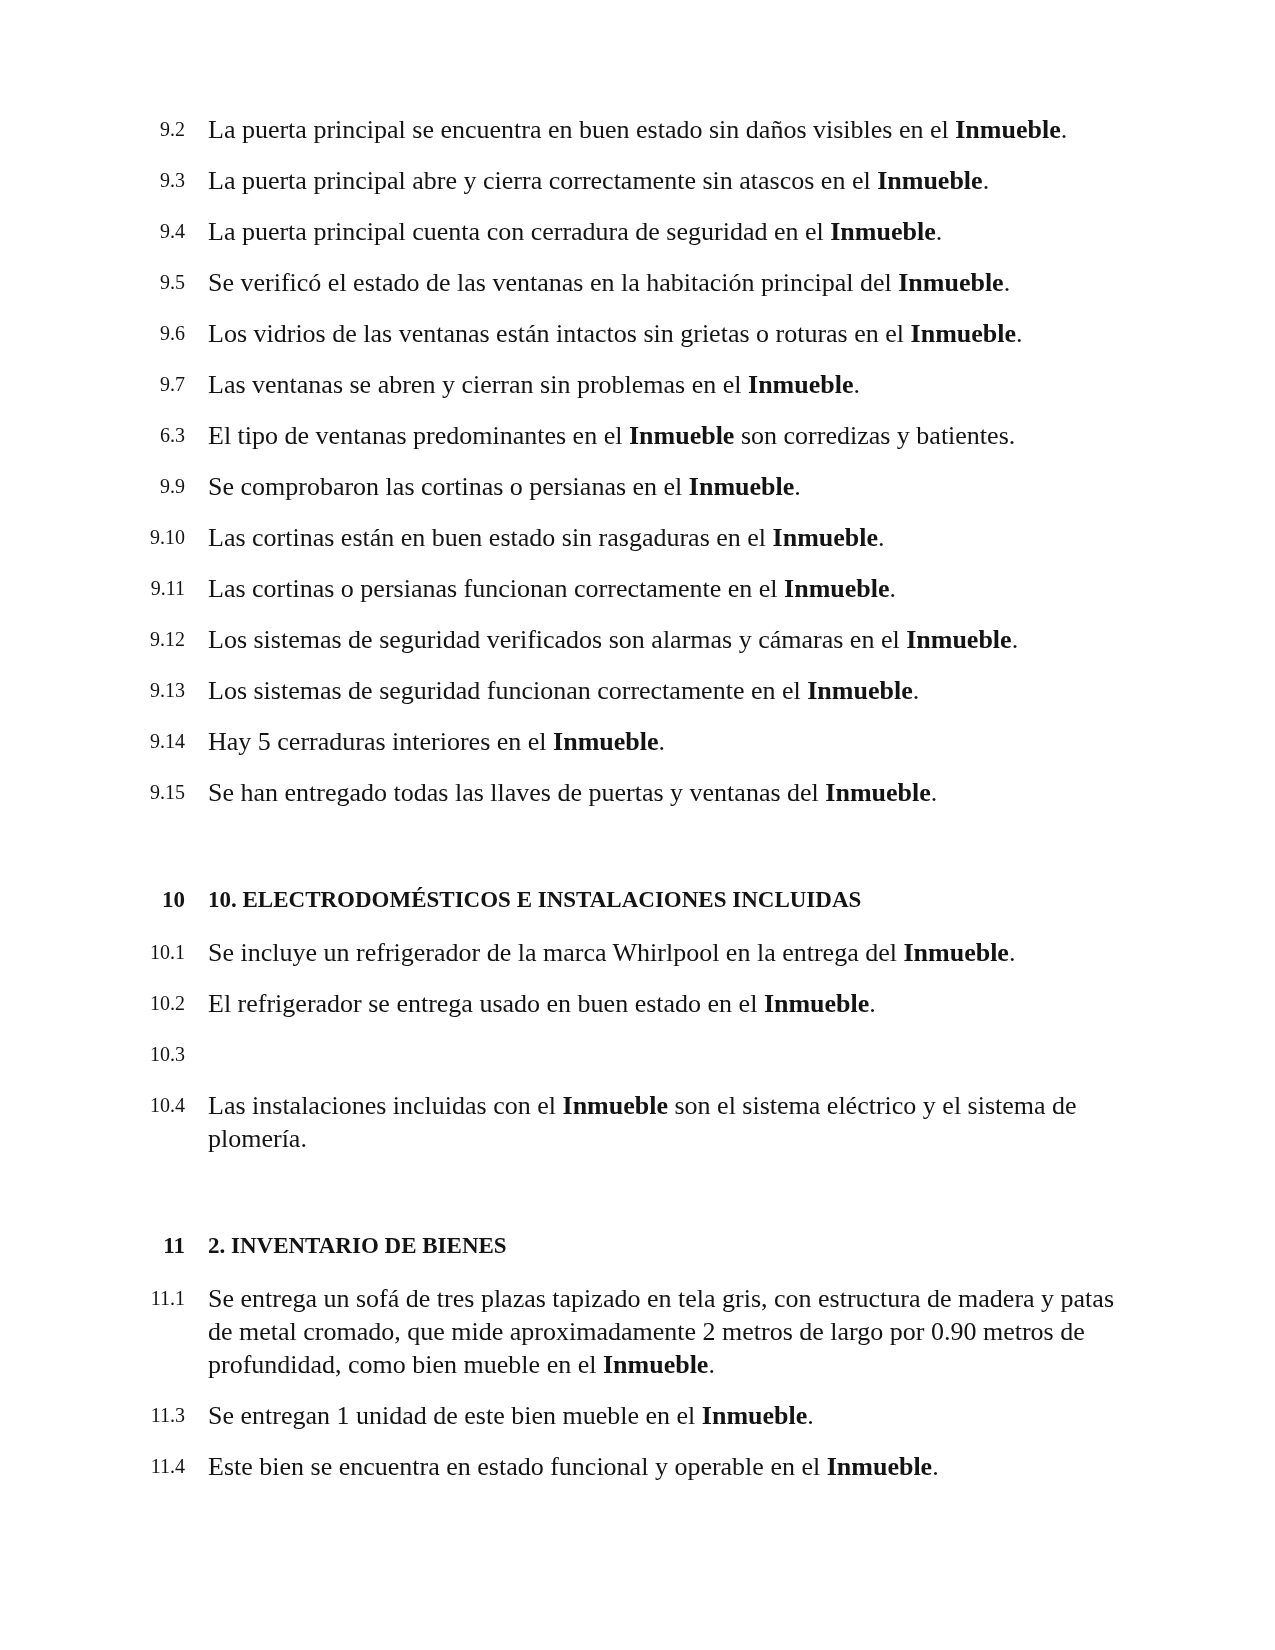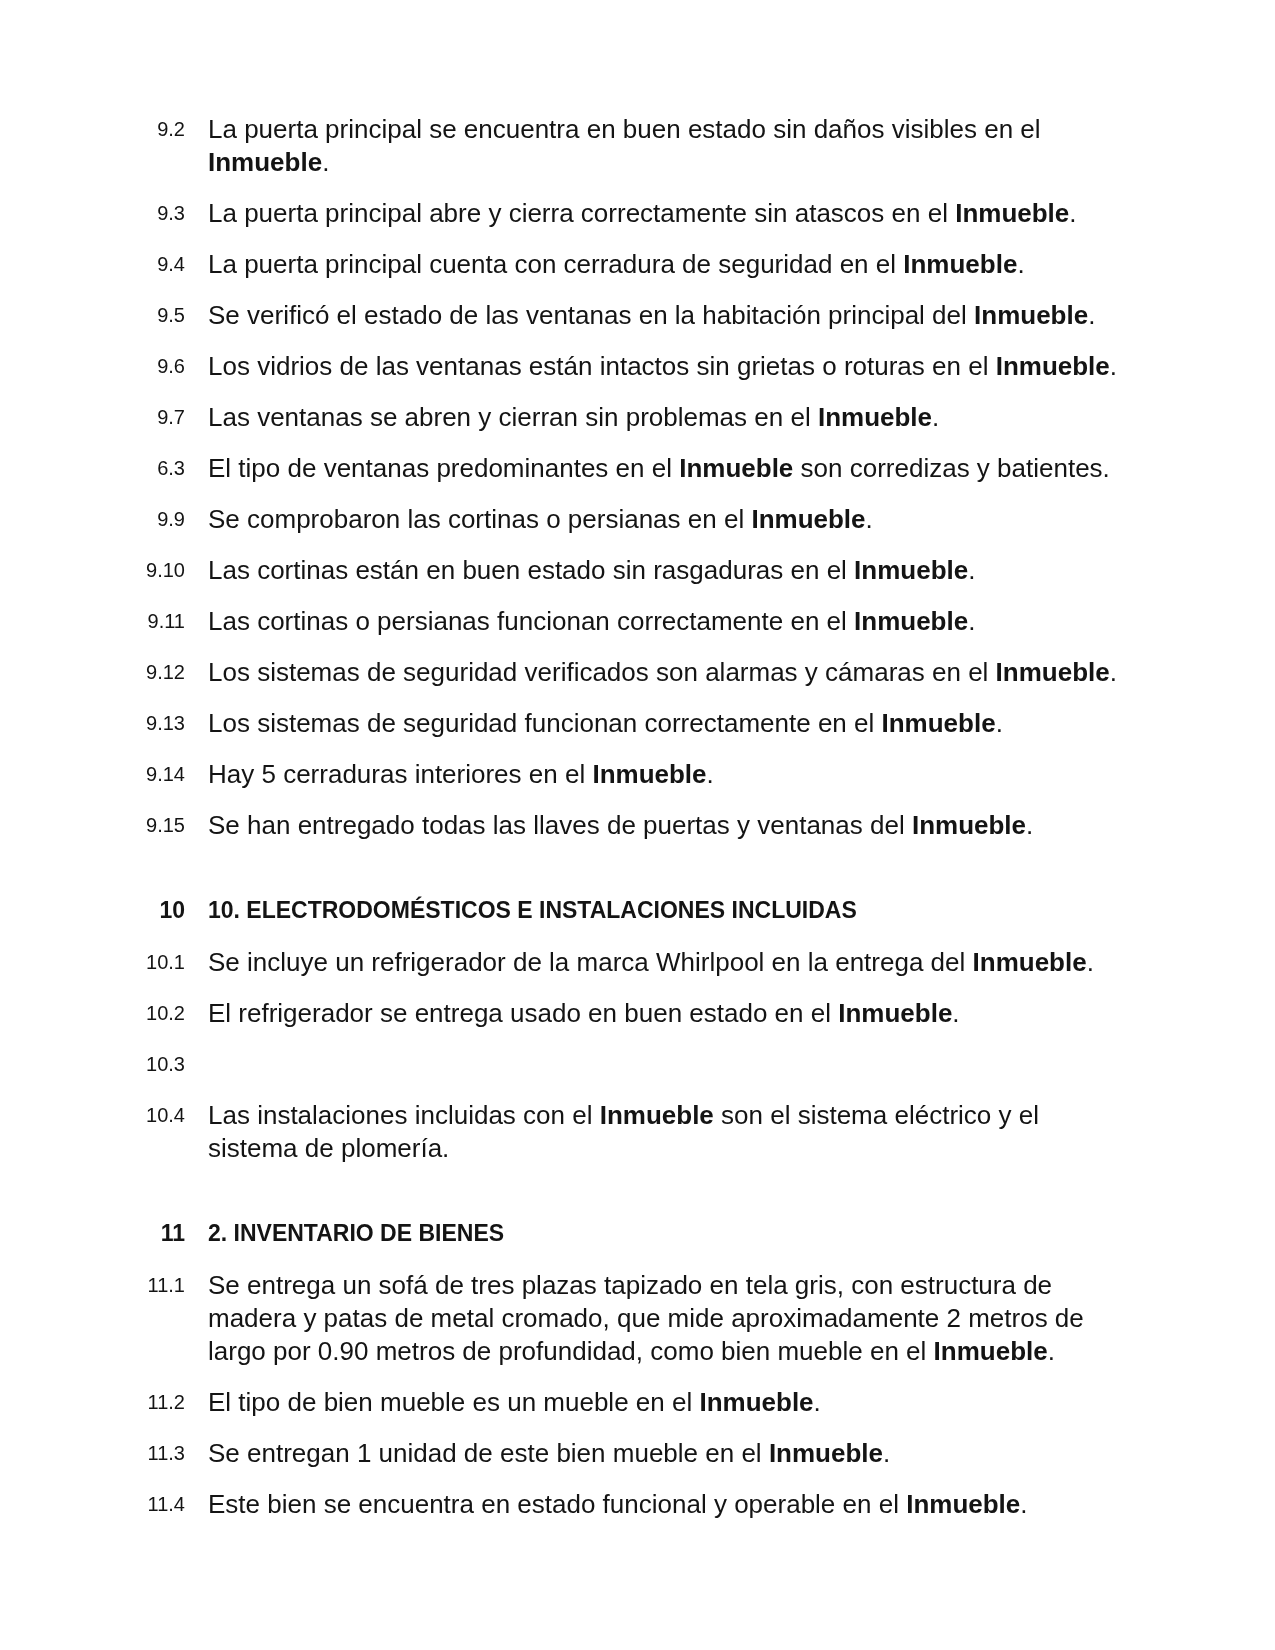--- a/index.html
+++ b/index.html
@@ -1,33 +1,33 @@
 <!DOCTYPE html>
 <html><head>
 <meta charset="utf-8">
 <style>
   html,body{margin:0;padding:0;background:#ffffff;}
   .page{
     position:relative;
     width:1275px;
     height:1650px;
     background:#ffffff;
-    font-family:Liberation Sans, sans-serif;
+    font-family:Liberation Serif, serif;
     color:#141414;
     overflow:hidden;
   }
   .doc{
     padding-top:113px;
   }
   .section{
     overflow:hidden; 
     margin:0;
   }
   .section + .section{
-    margin-top:32px;
+    margin-top:55px;
   }
   .row{
     display:flex;
     align-items:flex-start;
     margin:0 0 18px 0;
   }
   .num{
     flex:0 0 185px;
     width:185px;
     text-align:right;
@@ -138,24 +138,20 @@
       <section class="section">
         <div class="row heading-row">
           <span class="num">11</span>
           <span class="txt">2. INVENTARIO DE BIENES</span>
         </div>
         <div class="row item-row">
           <span class="num">11.1</span>
           <span class="txt"><span class="seg">Se entrega un sofá de tres plazas tapizado en tela gris, con estructura de madera y patas de metal cromado, que mide aproximadamente 2 metros de largo por 0.90 metros de profundidad, como bien mueble en el </span><span class="seg-bold">Inmueble</span><span class="seg">.</span></span>
         </div>
         <div class="row item-row">
-          <span class="num">11.2</span>
-          <span class="txt"><span class="seg">El tipo de bien mueble es un mueble en el </span><span class="seg-bold">Inmueble</span><span class="seg">.</span></span>
-        </div>
-        <div class="row item-row">
           <span class="num">11.3</span>
           <span class="txt"><span class="seg">Se entregan 1 unidad de este bien mueble en el </span><span class="seg-bold">Inmueble</span><span class="seg">.</span></span>
         </div>
         <div class="row item-row">
           <span class="num">11.4</span>
           <span class="txt"><span class="seg">Este bien se encuentra en estado funcional y operable en el </span><span class="seg-bold">Inmueble</span><span class="seg">.</span></span>
         </div>
       </section>
     </main>
 </div>

